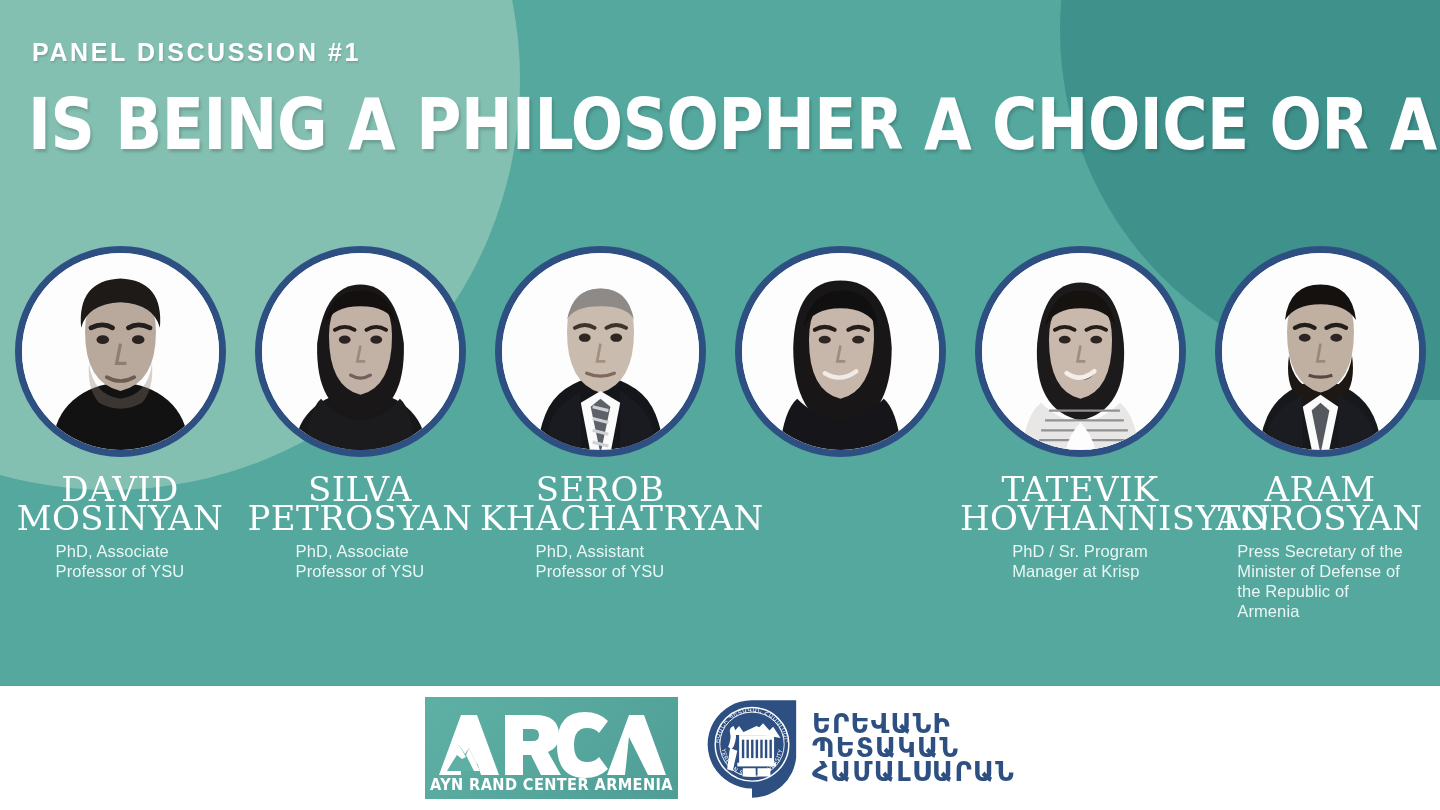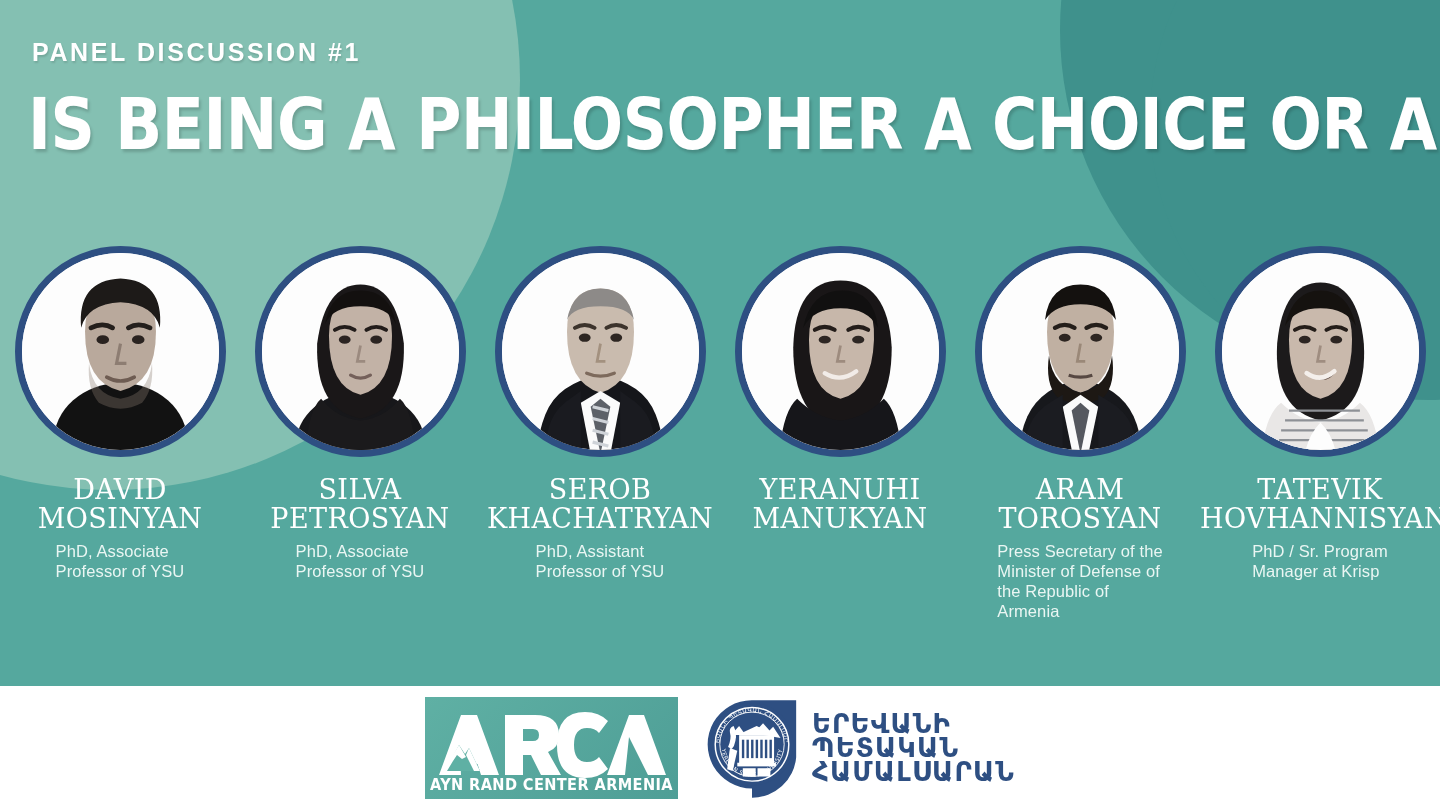--- a/index.html
+++ b/index.html
@@ -86,21 +86,21 @@
     border:7px solid #2e4f82;
     overflow:hidden;
     position:relative;
     flex:none;
   }
   .avatar svg { display:block; width:100%; height:100%; }
 
   .sp-name {
     margin-top:18px;
     font-family:"DejaVu Serif","Liberation Serif", serif;
-    font-size:27px; line-height:29px;
+    font-size:34px; line-height:29px;
     font-weight:normal;
     color:#ffffff;
     text-align:center;
     letter-spacing:.4px;
     max-width:240px;
   }
   .sp-title {
     margin-top:8px;
     font-size:16.5px; line-height:20px;
     color:#eaf6f3;
@@ -237,21 +237,43 @@
           <ellipse cx="42" cy="44" rx="3.1" ry="2" fill="#2d2623"></ellipse>
           <ellipse cx="59" cy="44" rx="3.1" ry="2" fill="#2d2623"></ellipse>
           <path d="M37 39 q5 -3 10 0" stroke="#241d1a" stroke-width="2.1" fill="none" stroke-linecap="round"></path>
           <path d="M54 39 q5 -3 10 0" stroke="#241d1a" stroke-width="2.1" fill="none" stroke-linecap="round"></path>
           <path d="M50 47 l-1.6 8 h4" stroke="#9d8b7e" stroke-width="1.4" fill="none"></path>
           <path d="M41 60 q9 8 18 -1 q-7 9 -18 1z" fill="#5e4a43"></path>
           <path d="M42 61 q8 5 16 -1" stroke="#f2ece8" stroke-width="2.2" fill="none" stroke-linecap="round"></path>
           <path d="M28 74 q10 10 22 11 q12 -1 22 -11 q7 6 9 27 h-62 q2 -21 9 -27z" fill="#16161a"></path>
         </svg>
       </div>
-      <div class="sp-name">YERANUHI<br>MANUKYAN</div>
+    </div>
+
+    <div class="speaker">
+      <div class="avatar">
+        <svg viewBox="0 0 100 100">
+          <rect width="100" height="100" fill="#fdfdfd"></rect>
+          <path d="M28 46 q-2 34 22 39 q24 -5 22 -39 q-3 -31 -22 -31 q-19 0 -22 31z" fill="#1c1a1b"></path>
+          <path d="M34 44 q0 -21 16 -21 q16 0 16 21 q0 26 -16 30 q-16 -4 -16 -30z" fill="#c9b9ac"></path>
+          <path d="M32 37 q4 -18 18 -18 q14 0 18 18 q-5 -9 -18 -9 q-13 0 -18 9z" fill="#15120f"></path>
+          <ellipse cx="42" cy="44" rx="3" ry="2" fill="#2c2522"></ellipse>
+          <ellipse cx="58" cy="44" rx="3" ry="2" fill="#2c2522"></ellipse>
+          <path d="M37 39 q5 -3 10 0" stroke="#241d19" stroke-width="2" fill="none" stroke-linecap="round"></path>
+          <path d="M53 39 q5 -3 10 0" stroke="#241d19" stroke-width="2" fill="none" stroke-linecap="round"></path>
+          <path d="M50 47 l-1.5 8 h4" stroke="#9f8d80" stroke-width="1.4" fill="none"></path>
+          <path d="M42 60 q8 8 16 0 q-6 9 -16 0z" fill="#5c4842"></path>
+          <path d="M43 61 q7 5 14 -1" stroke="#f4efeb" stroke-width="2.4" fill="none" stroke-linecap="round"></path>
+          <path d="M30 76 q9 9 20 10 q11 -1 20 -10 q8 6 10 26 h-60 q2 -20 10 -26z" fill="#e9e7e6"></path>
+          <path d="M34 80 l36 0 m-38 5 l40 0 m-42 5 l44 0 m-45 5 l46 0 m-47 5 l48 0" stroke="#8e9196" stroke-width="1.1"></path>
+          <path d="M50 86 q-6 6 -8 16 h16 q-2 -10 -8 -16z" fill="#fdfdfd"></path>
+        </svg>
+      </div>
+      <div class="sp-name">TATEVIK<br>HOVHANNISYAN</div>
+      <div class="sp-title">PhD / Sr. Program<br>Manager at Krisp</div>
     </div>
 
     <div class="speaker">
       <div class="avatar">
         <svg viewBox="0 0 100 100">
           <rect width="100" height="100" fill="#fdfdfd"></rect>
           <path d="M50 64 q-20 4 -27 19 q-4 9 -4 19 h62 q0 -10 -4 -19 q-7 -15 -27 -19z" fill="#17181c"></path>
           <path d="M33 40 q0 -21 17 -21 q17 0 17 21 q0 26 -17 31 q-17 -5 -17 -31z" fill="#c0b0a2"></path>
           <path d="M32 34 q2 -18 18 -18 q16 0 18 18 q-5 -8 -18 -8 q-13 0 -18 8z" fill="#14110f"></path>
           <ellipse cx="42" cy="43" rx="3" ry="2" fill="#2c2521"></ellipse>
@@ -264,43 +286,20 @@
           <path d="M50 72 l-9 6 l5 24 h8 l5 -24z" fill="#fbfbfb"></path>
           <path d="M50 76 l-4.5 4 l4.5 22 l4.5 -22z" fill="#55585f"></path>
           <path d="M41 72 l-5 3 q-9 5 -12 13 q-3 7 -3 14h20z" fill="#1b1c21"></path>
           <path d="M59 72 l5 3 q9 5 12 13 q3 7 3 14h-20z" fill="#1b1c21"></path>
         </svg>
       </div>
       <div class="sp-name">ARAM<br>TOROSYAN</div>
       <div class="sp-title">Press Secretary of the<br>Minister of Defense of<br>the Republic of<br>Armenia</div>
     </div>
 
-    <div class="speaker">
-      <div class="avatar">
-        <svg viewBox="0 0 100 100">
-          <rect width="100" height="100" fill="#fdfdfd"></rect>
-          <path d="M28 46 q-2 34 22 39 q24 -5 22 -39 q-3 -31 -22 -31 q-19 0 -22 31z" fill="#1c1a1b"></path>
-          <path d="M34 44 q0 -21 16 -21 q16 0 16 21 q0 26 -16 30 q-16 -4 -16 -30z" fill="#c9b9ac"></path>
-          <path d="M32 37 q4 -18 18 -18 q14 0 18 18 q-5 -9 -18 -9 q-13 0 -18 9z" fill="#15120f"></path>
-          <ellipse cx="42" cy="44" rx="3" ry="2" fill="#2c2522"></ellipse>
-          <ellipse cx="58" cy="44" rx="3" ry="2" fill="#2c2522"></ellipse>
-          <path d="M37 39 q5 -3 10 0" stroke="#241d19" stroke-width="2" fill="none" stroke-linecap="round"></path>
-          <path d="M53 39 q5 -3 10 0" stroke="#241d19" stroke-width="2" fill="none" stroke-linecap="round"></path>
-          <path d="M50 47 l-1.5 8 h4" stroke="#9f8d80" stroke-width="1.4" fill="none"></path>
-          <path d="M42 60 q8 8 16 0 q-6 9 -16 0z" fill="#5c4842"></path>
-          <path d="M43 61 q7 5 14 -1" stroke="#f4efeb" stroke-width="2.4" fill="none" stroke-linecap="round"></path>
-          <path d="M30 76 q9 9 20 10 q11 -1 20 -10 q8 6 10 26 h-60 q2 -20 10 -26z" fill="#e9e7e6"></path>
-          <path d="M34 80 l36 0 m-38 5 l40 0 m-42 5 l44 0 m-45 5 l46 0 m-47 5 l48 0" stroke="#8e9196" stroke-width="1.1"></path>
-          <path d="M50 86 q-6 6 -8 16 h16 q-2 -10 -8 -16z" fill="#fdfdfd"></path>
-        </svg>
-      </div>
-      <div class="sp-name">TATEVIK<br>HOVHANNISYAN</div>
-      <div class="sp-title">PhD / Sr. Program<br>Manager at Krisp</div>
-    </div>
-
   </div>
 
   <div class="footer">
 
     <div class="arca-logo">
       <svg width="233" height="72" viewBox="0 0 233 72">
 
         <path d="M4 66 L26 6 h16 l22 60 h-18 l-3.5 -11 h-17 L26 66z" fill="#ffffff"></path>
 
         <path d="M70 6 h30 q24 0 24 20 q0 13 -11 17 l13 23 h-20 l-10 -20 h-8 v20 h-18z M88 20 v12 h10 q6 0 6 -6 q0 -6 -6 -6z" fill="#ffffff"></path>

